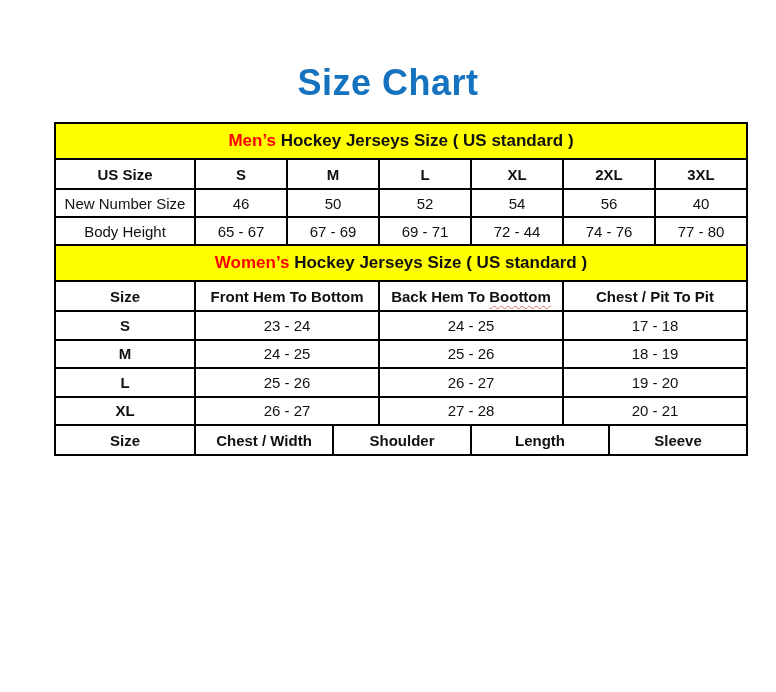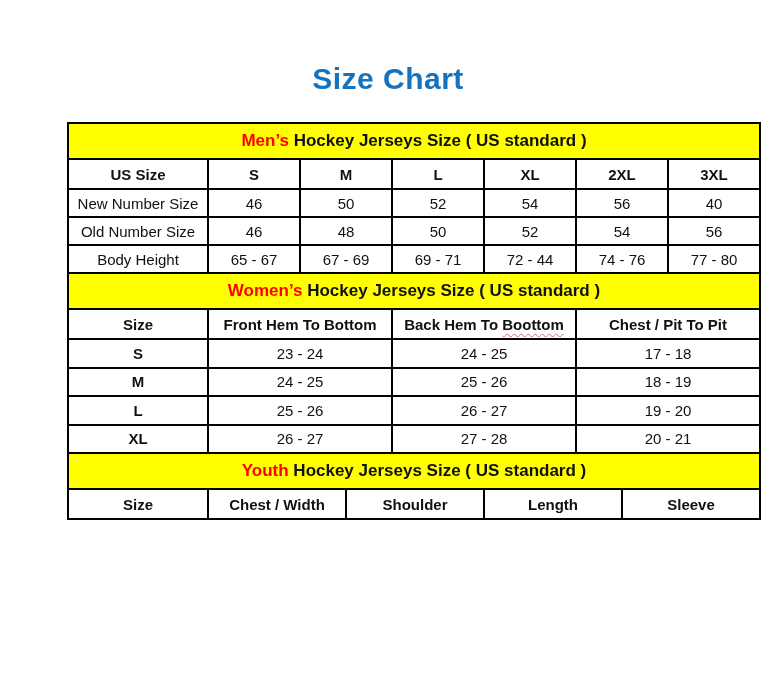--- a/index.html
+++ b/index.html
@@ -13,25 +13,25 @@
   .page{
     position:relative;
     width:776px;height:692px;
     background:#ffffff;
     font-family:"Liberation Sans", sans-serif;
     overflow:hidden;
   }
   .title{
     position:absolute;top:62px;left:0;width:100%;
     margin:0;text-align:center;
-    font-size:30px;font-weight:bold;
+    font-size:36px;font-weight:bold;
     color:var(--title-blue);
     letter-spacing:0.5px;
   }
-  .tables{position:absolute;top:122px;left:46px;width:694px;padding-left:21px;}
+  .tables{position:absolute;top:122px;left:33px;width:694px;padding-left:21px;}
   table{
     border-collapse:collapse;
     table-layout:fixed;
     width:694px;
   }
   table + table{margin-top:-2px;}
   td{
     border:2px solid var(--border-black);
     text-align:center;vertical-align:middle;
     padding:0 2px;
@@ -93,29 +93,20 @@
         <tr class="data-row">
           <td>New Number Size</td>
           <td>46</td>
           <td>50</td>
           <td>52</td>
           <td>54</td>
           <td>56</td>
           <td>40</td>
         </tr>
         <tr class="data-row">
-          <td>Old Number Size</td>
-          <td>46</td>
-          <td>48</td>
-          <td>50</td>
-          <td>52</td>
-          <td>54</td>
-          <td>56</td>
-        </tr>
-        <tr class="data-row">
           <td>Body Height</td>
           <td>65 - 67</td>
           <td>67 - 69</td>
           <td>69 - 71</td>
           <td>72 - 44</td>
           <td>74 - 76</td>
           <td>77 - 80</td>
         </tr>
       </tbody>
     </table>
@@ -166,23 +157,20 @@
 
     <table class="youth">
       <colgroup>
         <col class="c-label">
           <col>
           <col>
           <col>
           <col>
       </colgroup>
       <tbody>
-        <tr class="band">
-          <td colspan="5"><span class="accent">Youth</span><span> Hockey Jerseys Size ( US standard )</span></td>
-        </tr>
         <tr class="hdr-row">
           <td>Size</td>
           <td>Chest / Width</td>
           <td>Shoulder</td>
           <td>Length</td>
           <td>Sleeve</td>
         </tr>
       </tbody>
     </table>
 

